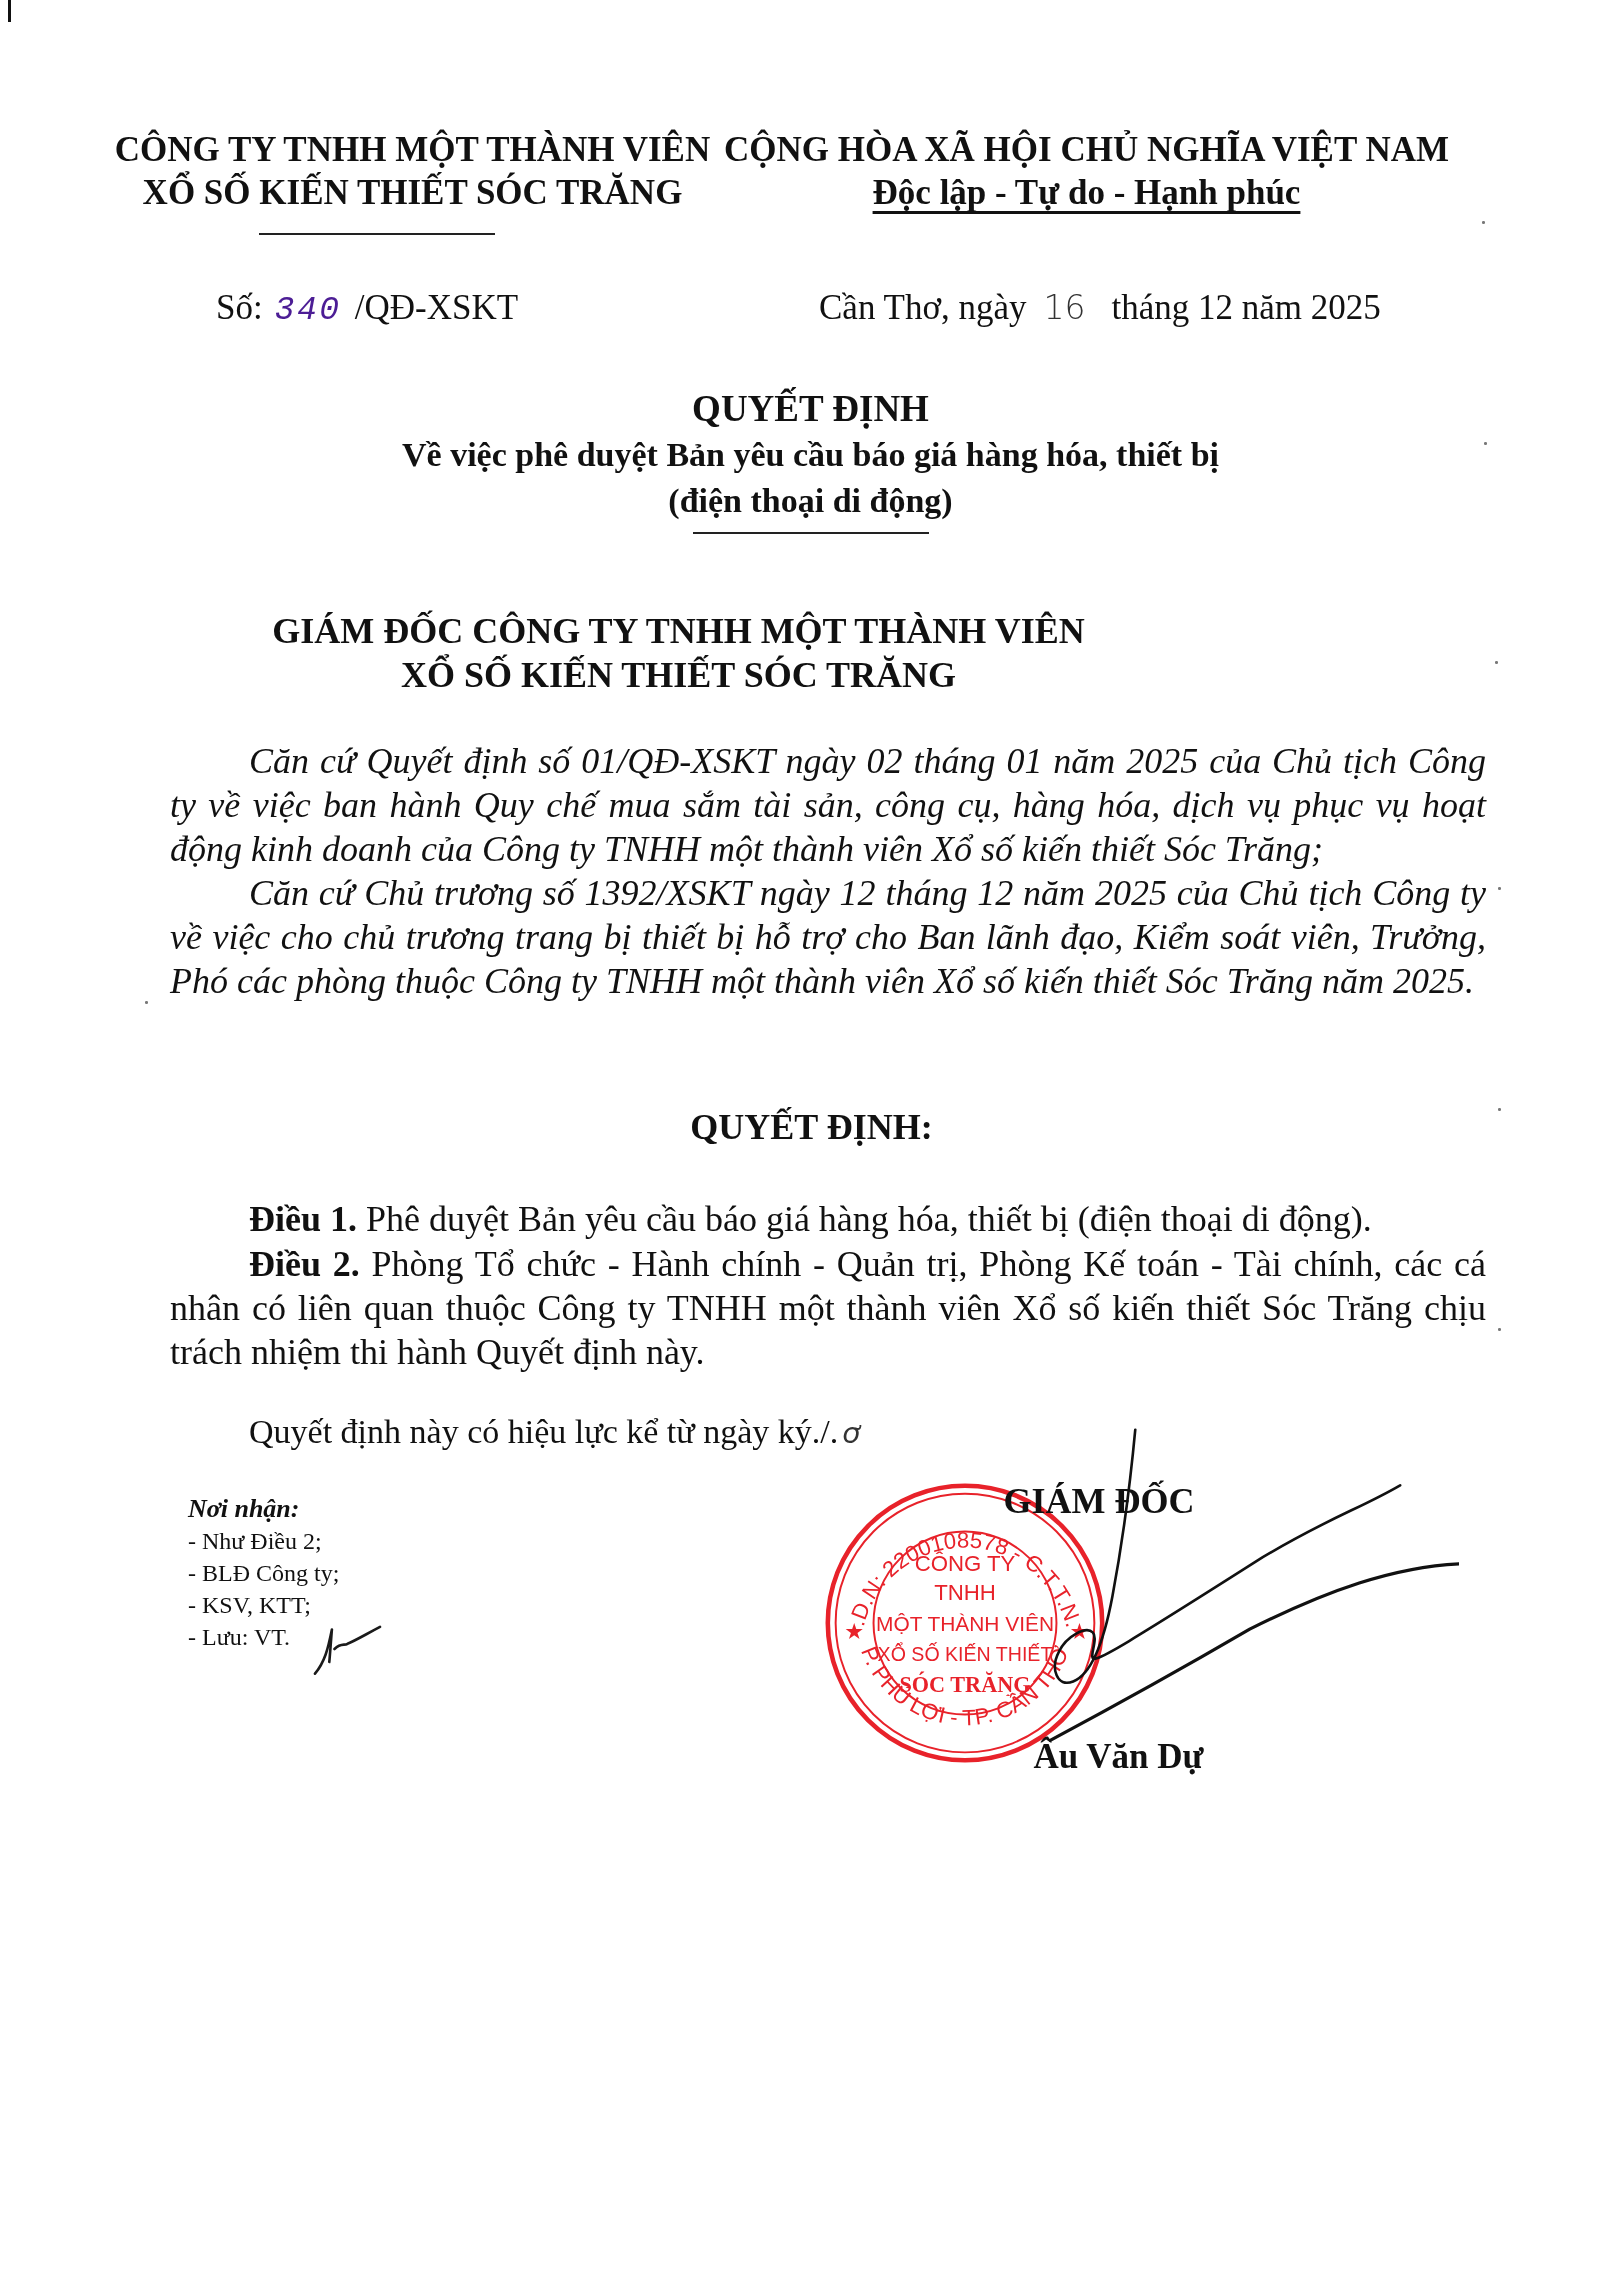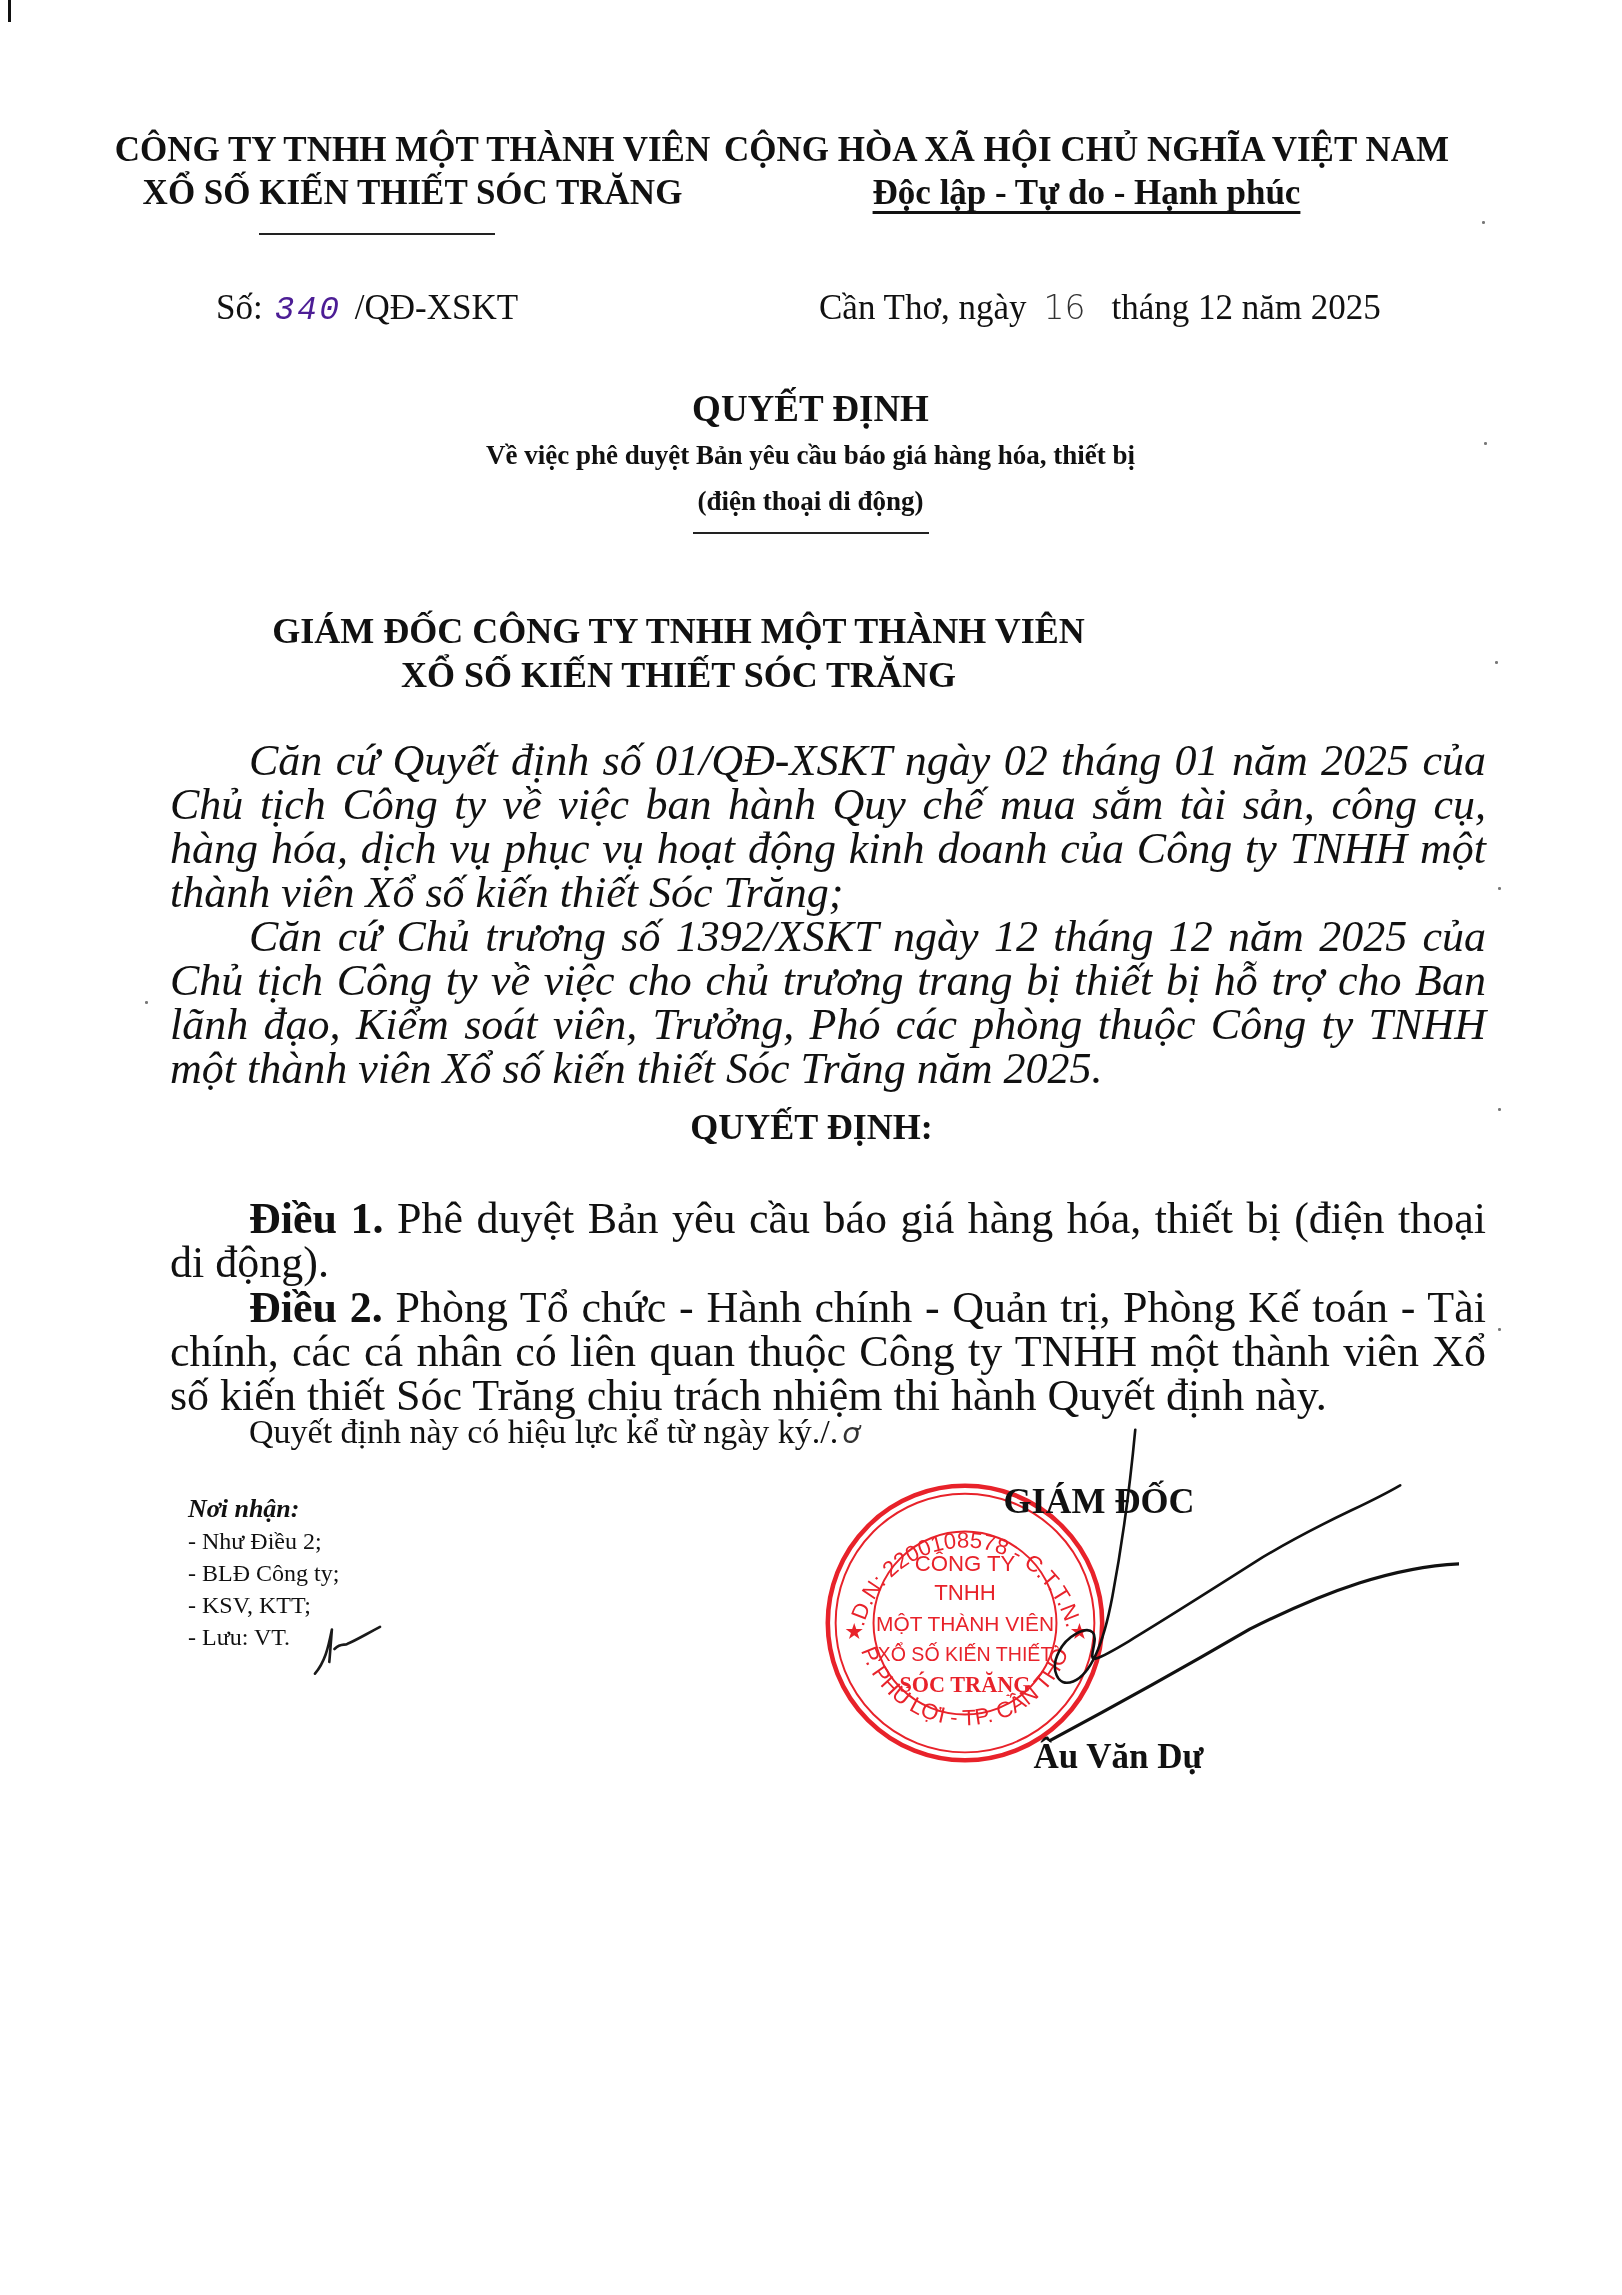--- a/index.html
+++ b/index.html
@@ -20,29 +20,29 @@
   .under { text-decoration: underline; text-decoration-thickness: 2.6px; text-underline-offset: 6.5px; }
 
   .docno { left: 216px; top: 288px; font-size: 35px; white-space: nowrap; }
   .docno .hand { font-family: Liberation Mono, monospace; font-style: italic; font-weight: 300; color: #4c1d95; letter-spacing: 2.6px; margin: 0 13px 0 11.8px; font-size: 33px; }
   .dateline { left: 782px; top: 288px; font-size: 35px; white-space: nowrap; margin-left: 37px; }
   .dateline .hand { font-family: "DejaVu Sans", sans-serif; font-weight: 200; color: #333; margin: 0 26px 0 17px; font-size: 33px; }
 
   
   .title-block { left: 0; width: 1621px; top: 386px; }
   .title-main { font-size: 37px; font-weight: bold; line-height: 46px; }
-  .title-sub { font-size: 27px; font-weight: bold; line-height: 46px; }
+  .title-sub { font-size: 34px; font-weight: bold; line-height: 46px; }
   .title-rule { width: 236px; height: 2.6px; background: #222; margin: 7.9px auto 0; }
 
   .director { left: 0; width: 1357px; top: 609px; text-align: center; }
   .director div { font-size: 36px; font-weight: bold; line-height: 44px; }
 
   
   .body-block { left: 170px; width: 1328px; top: 739px; }
-  .para { font-size: 44px; line-height: 44px; text-align: justify; margin: 0 12px 0 0; }
+  .para { font-size: 36px; line-height: 44px; text-align: justify; margin: 0 12px 0 0; }
   .para.ital { font-style: italic; }
   .para .indent { display: inline-block; width: 79px; }
 
   .decide { left: 0; width: 1623px; top: 1106px; font-size: 36px; font-weight: bold; text-align: center; }
 
   .articles { left: 170px; width: 1328px; top: 1197px; }
   .articles .para { margin-bottom: 1.3px; }
   .effective { left: 249px; top: 1413px; font-size: 34px; white-space: nowrap; }
   .effective .hand { font-family: "DejaVu Sans", sans-serif; font-style: italic; color: #333; font-size: 29px; margin-left: 3.9px; }
 

